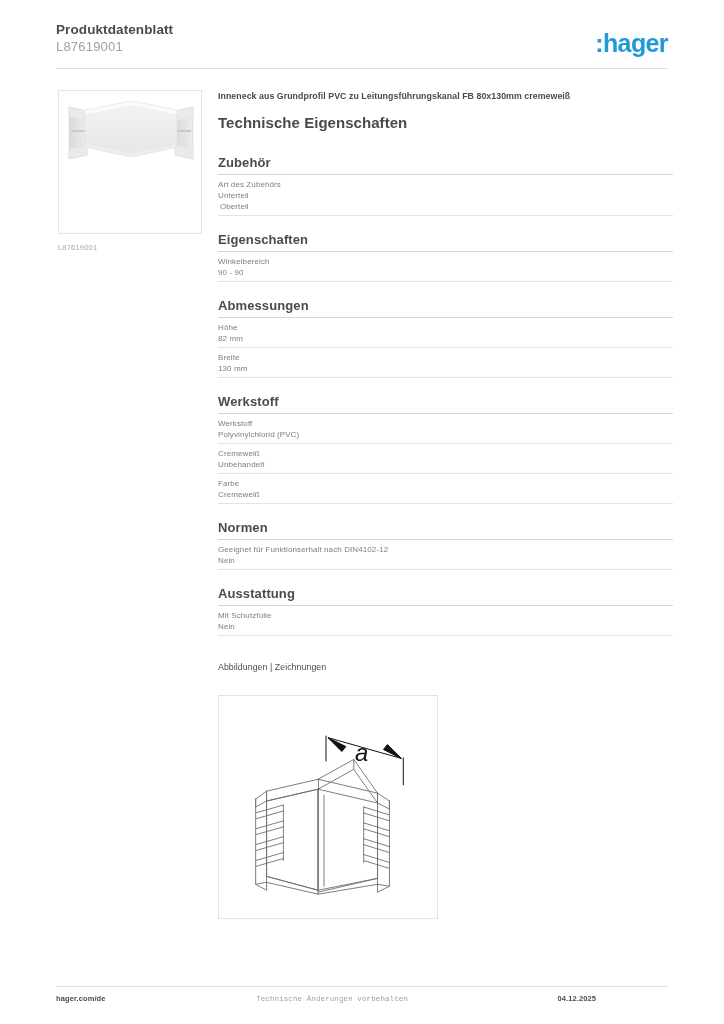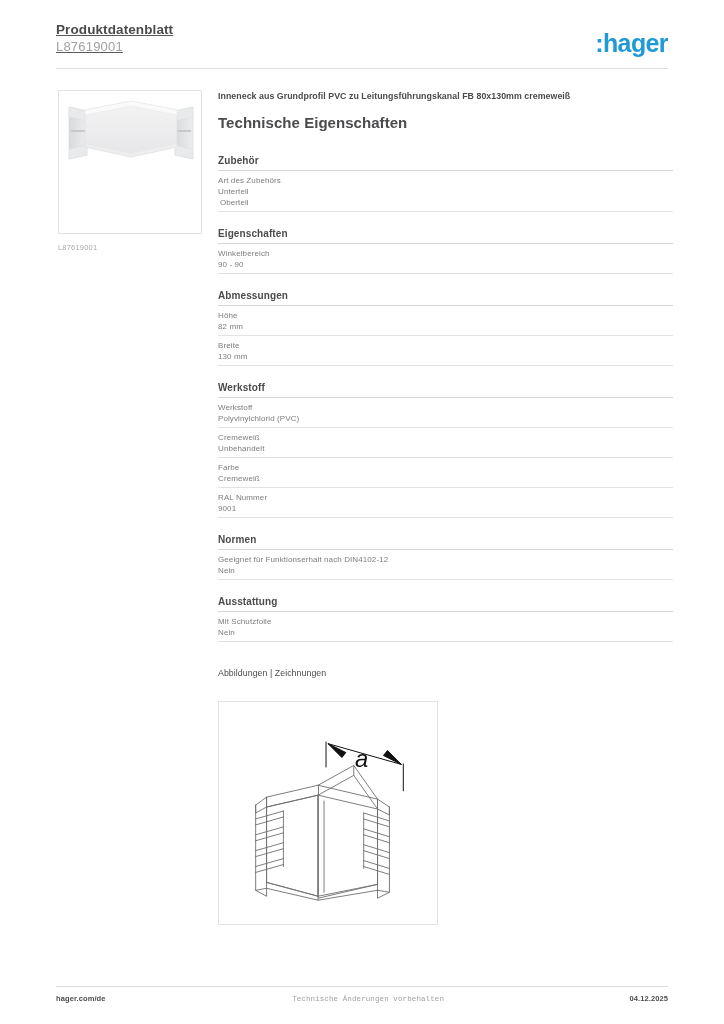--- a/index.html
+++ b/index.html
@@ -23,21 +23,20 @@
     height: 1024px;
   }
 
   
   .header {
     position: absolute;
     left: 56px;
     top: 22px;
     width: 612px;
     height: 46px;
-    text-decoration: underline;
   }
   .header-title {
     font-size: 13.5px;
     font-weight: bold;
     color: #4b4b4d;
     letter-spacing: 0.1px;
     line-height: 16px;
   }
   .header-subtitle {
     font-size: 13px;
@@ -113,21 +112,21 @@
   .subhead {
     font-size: 15px;
     font-weight: bold;
     color: #4b4b4d;
     letter-spacing: 0.05px;
     margin-bottom: 24px;
   }
 
   .group { margin-bottom: 16px; }
   .group-title {
-    font-size: 10px;
+    font-size: 13px;
     font-weight: bold;
     color: #4b4b4d;
     letter-spacing: 0.1px;
     padding-bottom: 4px;
     border-bottom: 1px solid #d5d6d8;
   }
   .row {
     display: flex;
     justify-content: space-between;
     align-items: flex-start;
@@ -165,21 +164,21 @@
     left: 56px;
     top: 986px;
     width: 612px;
     height: 1px;
     background: #dcdddf;
   }
   .footer {
     position: absolute;
     left: 56px;
     top: 994px;
-    width: 612px;
+    width: 540px;
     display: flex;
     justify-content: space-between;
     align-items: center;
     font-size: 7.5px;
   }
   .footer-left {
     font-weight: bold;
     color: #4b4b4d;
     letter-spacing: 0.1px;
   }
@@ -282,24 +281,20 @@
             <span class="value">Polyvinylchlorid (PVC)</span>
           </div>
           <div class="row">
             <span class="label">Cremeweiß</span>
             <span class="value">Unbehandelt</span>
           </div>
           <div class="row">
             <span class="label">Farbe</span>
             <span class="value">Cremeweiß</span>
           </div>
-          <div class="row">
-            <span class="label">RAL Nummer</span>
-            <span class="value">9001</span>
-          </div>
         </div>
         <div class="group">
           <div class="group-title">Normen</div>
           <div class="row">
             <span class="label">Geeignet für Funktionserhalt nach DIN4102-12</span>
             <span class="value">Nein</span>
           </div>
         </div>
         <div class="group">
           <div class="group-title">Ausstattung</div>

